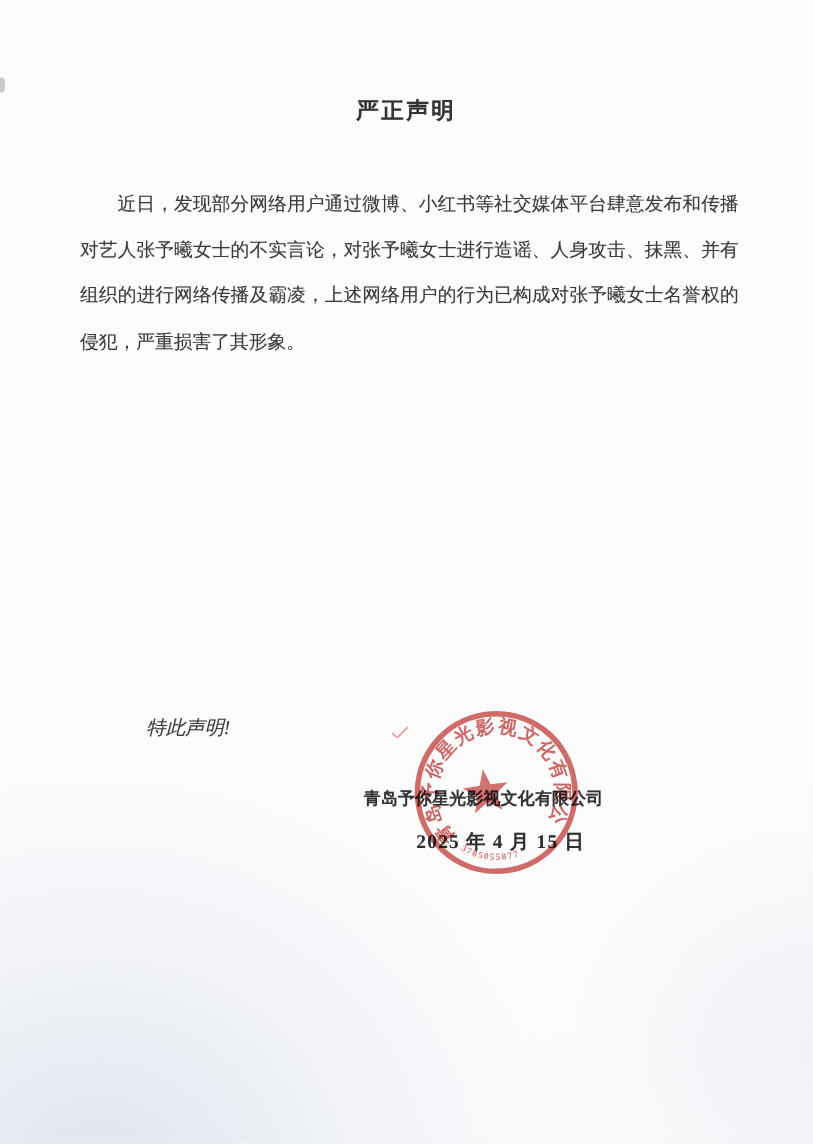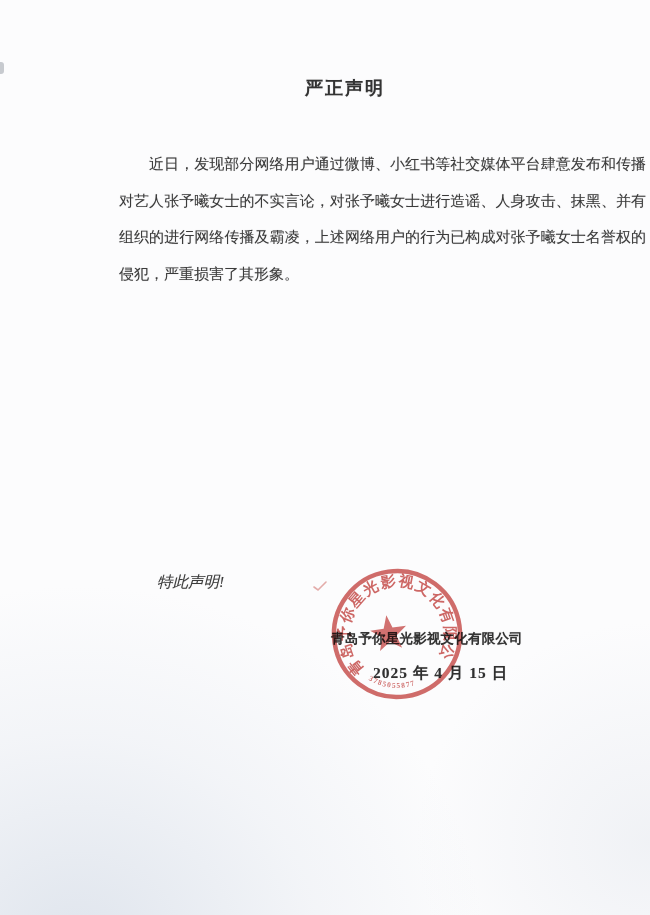--- a/index.html
+++ b/index.html
@@ -11,34 +11,33 @@
   .paper {
     position: relative;
     width: 650px; height: 915px;
     overflow: hidden;
     background:
       radial-gradient(120% 75% at 12% 103%, rgba(200,210,224,0.55) 0%, rgba(200,210,224,0.18) 30%, rgba(200,210,224,0) 52%),
       radial-gradient(60% 40% at 100% 92%, rgba(225,229,236,0.45) 0%, rgba(225,229,236,0) 60%),
       #fcfcfd;
     color: #3c3c3c;
   }
-  .scan-text { text-shadow: 0 0 0.8px rgba(80,80,80,0.38); padding-left: 40px; }
+  .scan-text { text-shadow: 0 0 0.8px rgba(80,80,80,0.38); }
 
   .doc-title {
     position: absolute; top: 76px; left: 0; right: 0;
     margin: 0; text-align: center;
     font-size: 18px; font-weight: bold; letter-spacing: 2px;
     color: #333;
   }
   .body-text {
     position: absolute; left: 64px; top: 146px; width: 527px;
     font-size: 15px; line-height: 36.5px;
     text-align: justify; text-justify: inter-ideograph;
     color: #3b3b3b;
-    margin-left: 15px;
   }
   .body-text p { margin: 0; text-indent: 2em; }
 
   .closing {
     position: absolute; left: 117px; top: 572px;
     font-size: 15.5px; color: #3b3b3b; font-style: italic;
   }
   .company-line {
     position: absolute; left: 291px; top: 630px;
     font-size: 13.5px; font-weight: 600; letter-spacing: 0.2px;

